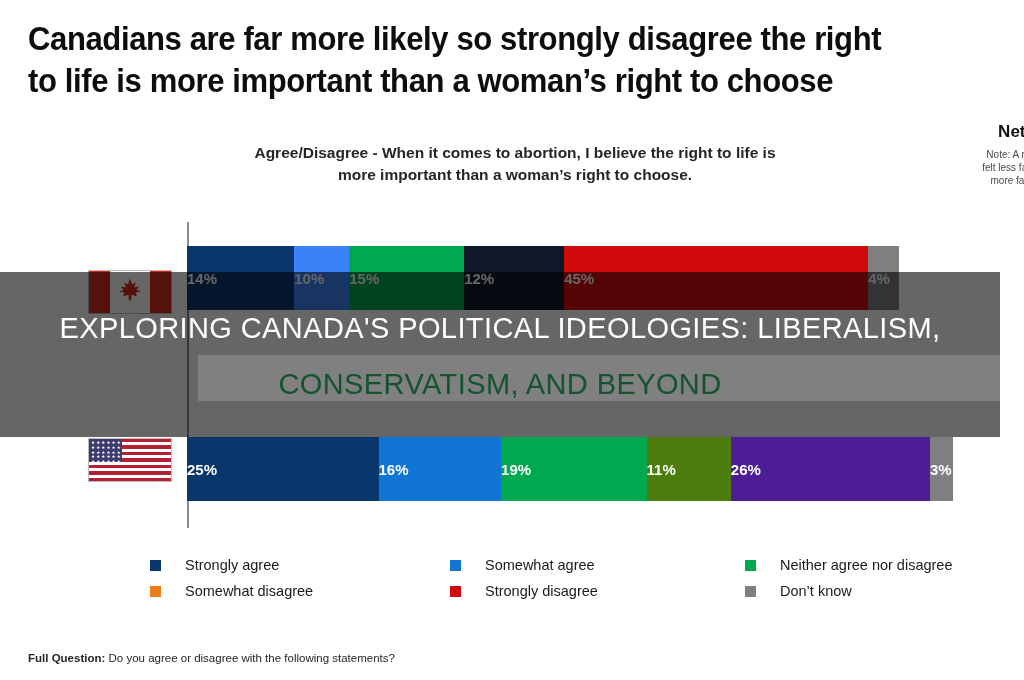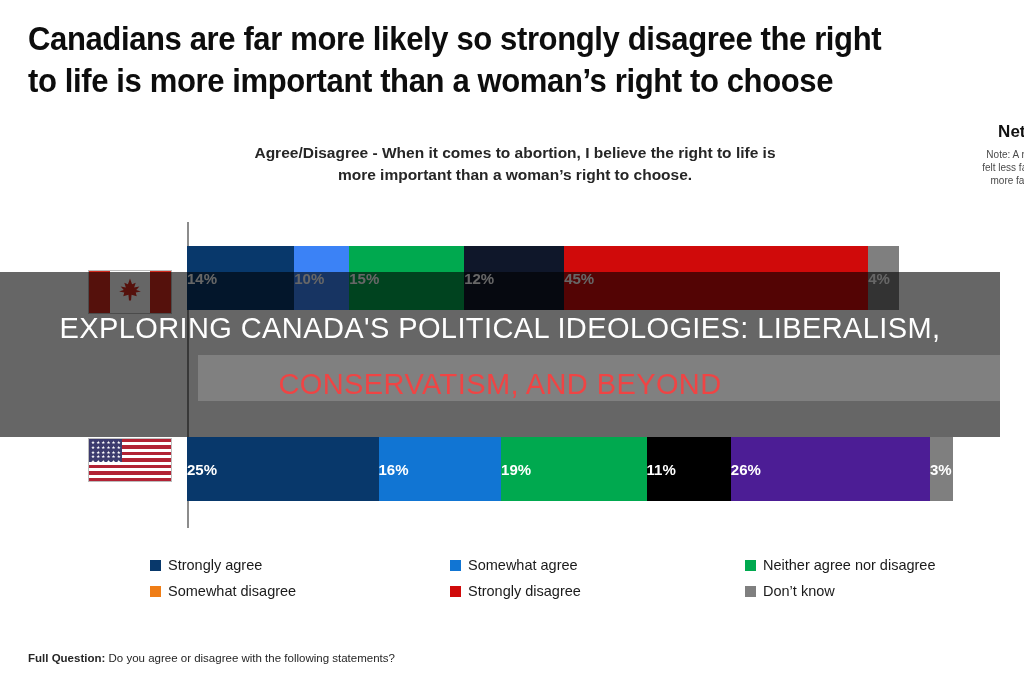--- a/index.html
+++ b/index.html
@@ -97,21 +97,21 @@
 
   
   #legend {
     position:absolute; left:150px; top:552px; width:810px;
     display:grid;
     grid-template-columns:300px 295px 215px;
     grid-auto-rows:26px;
     font-size:14.5px;
     color:#1a1a1a;
   }
-  .legend-item { display:flex; align-items:center; gap:7px; }
+  .legend-item { display:flex; align-items:center; gap:24px; }
   .legend-swatch { width:11px; height:11px; flex:0 0 auto; }
   .legend-label { white-space:nowrap; }
 
   
   #footer {
     position:absolute; left:28px; top:652px;
     font-size:11.5px; color:#262626;
   }
   #footer b { font-weight:bold; }
 
@@ -130,21 +130,21 @@
     position:absolute; left:0; top:300px; width:1000px;
     z-index:52;
     text-align:center;
     font-size:29px;
     line-height:56px;
     letter-spacing:0.4px;
     color:#ffffff;
     font-family:"Liberation Sans", sans-serif;
   }
   #overlay-text .ov-line { display:block; white-space:nowrap; }
-  #overlay-text .ov-line.accent { color:#ef4444; }
+  #overlay-text .ov-line.accent { color:#14532d; }
 </style>
 </head>
 <body>
 
 <div id="headline">
   <span class="hl-line">Canadians are far more likely so strongly disagree the right</span>
   <span class="hl-line">to life is more important than a woman’s right to choose</span>
 </div>
 
 <div id="subtitle">
@@ -213,21 +213,21 @@
   <div class="bar-row" id="bar-row-us">
     <div class="seg" style="width:191.5px;background:#08386b">
       <span class="seg-label">25%</span>
     </div>
     <div class="seg" style="width:122.56px;background:#1175d3">
       <span class="seg-label">16%</span>
     </div>
     <div class="seg" style="width:145.54px;background:#00a94f">
       <span class="seg-label">19%</span>
     </div>
-    <div class="seg" style="width:84.26px;background:#000000">
+    <div class="seg" style="width:84.26px;background:#4d7c0f">
       <span class="seg-label">11%</span>
     </div>
     <div class="seg" style="width:199.16px;background:#4c1d95">
       <span class="seg-label">26%</span>
     </div>
     <div class="seg" style="width:22.98px;background:#7f7f7f">
       <span class="seg-label">3%</span>
     </div>
   </div>
 </div>

